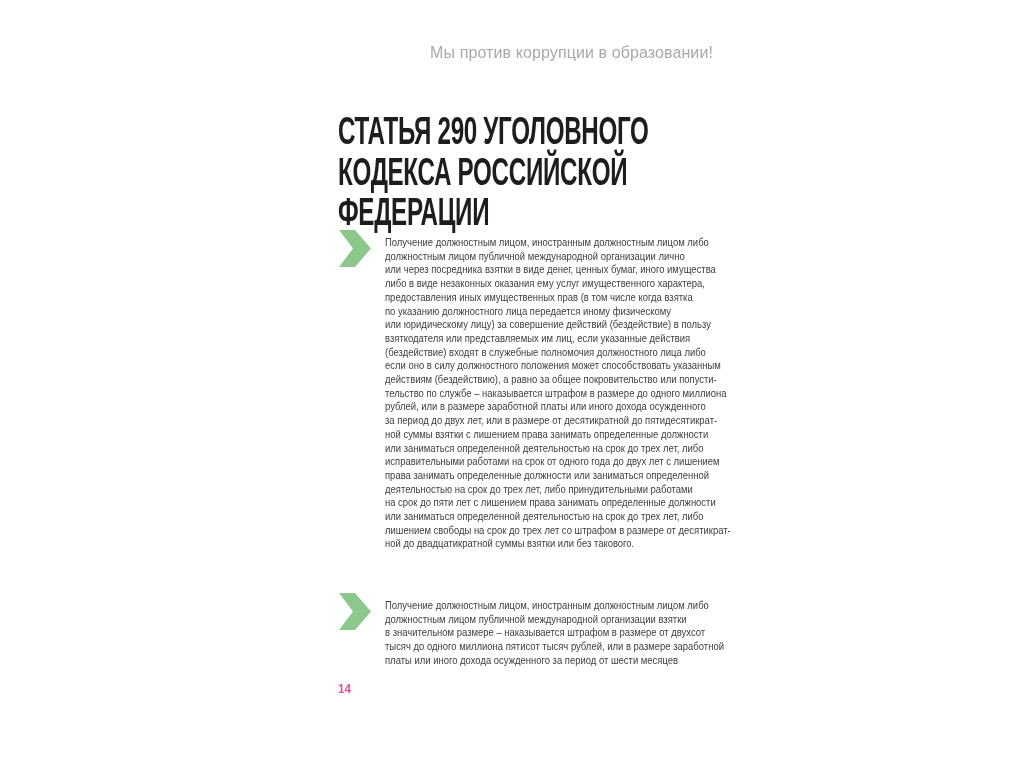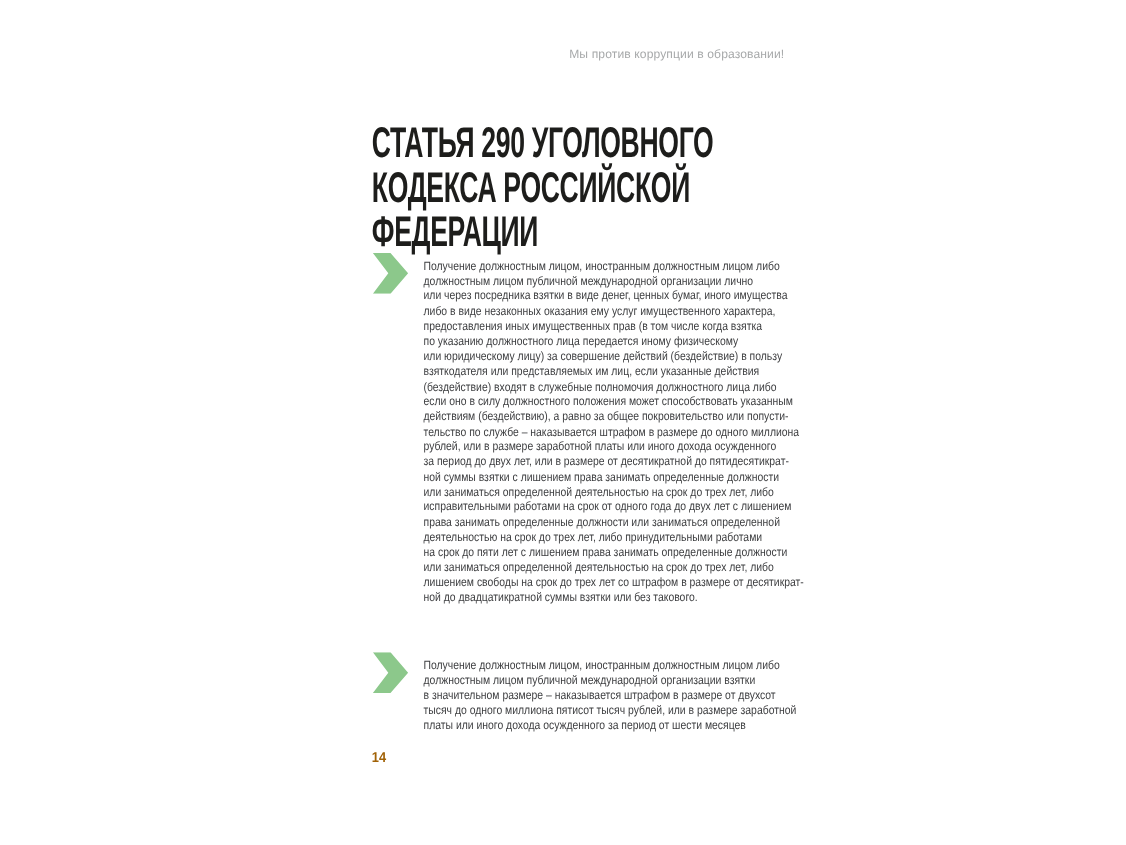--- a/index.html
+++ b/index.html
@@ -14,21 +14,21 @@
     height: 768px;
     background: #ffffff;
     overflow: hidden;
   }
   .running-header {
     position: absolute;
     top: 44px;
     left: 338px;
     width: 375px;
     text-align: right;
-    font-size: 11px;
+    font-size: 16px;
     letter-spacing: 0.1px;
     color: var(--header-gray, #a7a9aa);
   }
   .article-title {
     position: absolute;
     top: 85px;
     left: 338px;
     width: 700px;
     font-size: 39px;
     font-weight: bold;
@@ -63,21 +63,21 @@
     white-space: pre;
     transform: scaleX(0.86);
     transform-origin: left top;
   }
   .page-number {
     position: absolute;
     top: 681px;
     left: 338px;
     font-size: 13px;
     font-weight: bold;
-    color: #a16207;
+    color: #ec4899;
     transform: scaleX(0.9);
     transform-origin: left top;
     text-align: center;
   }
 </style>
 </head>
 <body>
 
 <div class="page">
 

